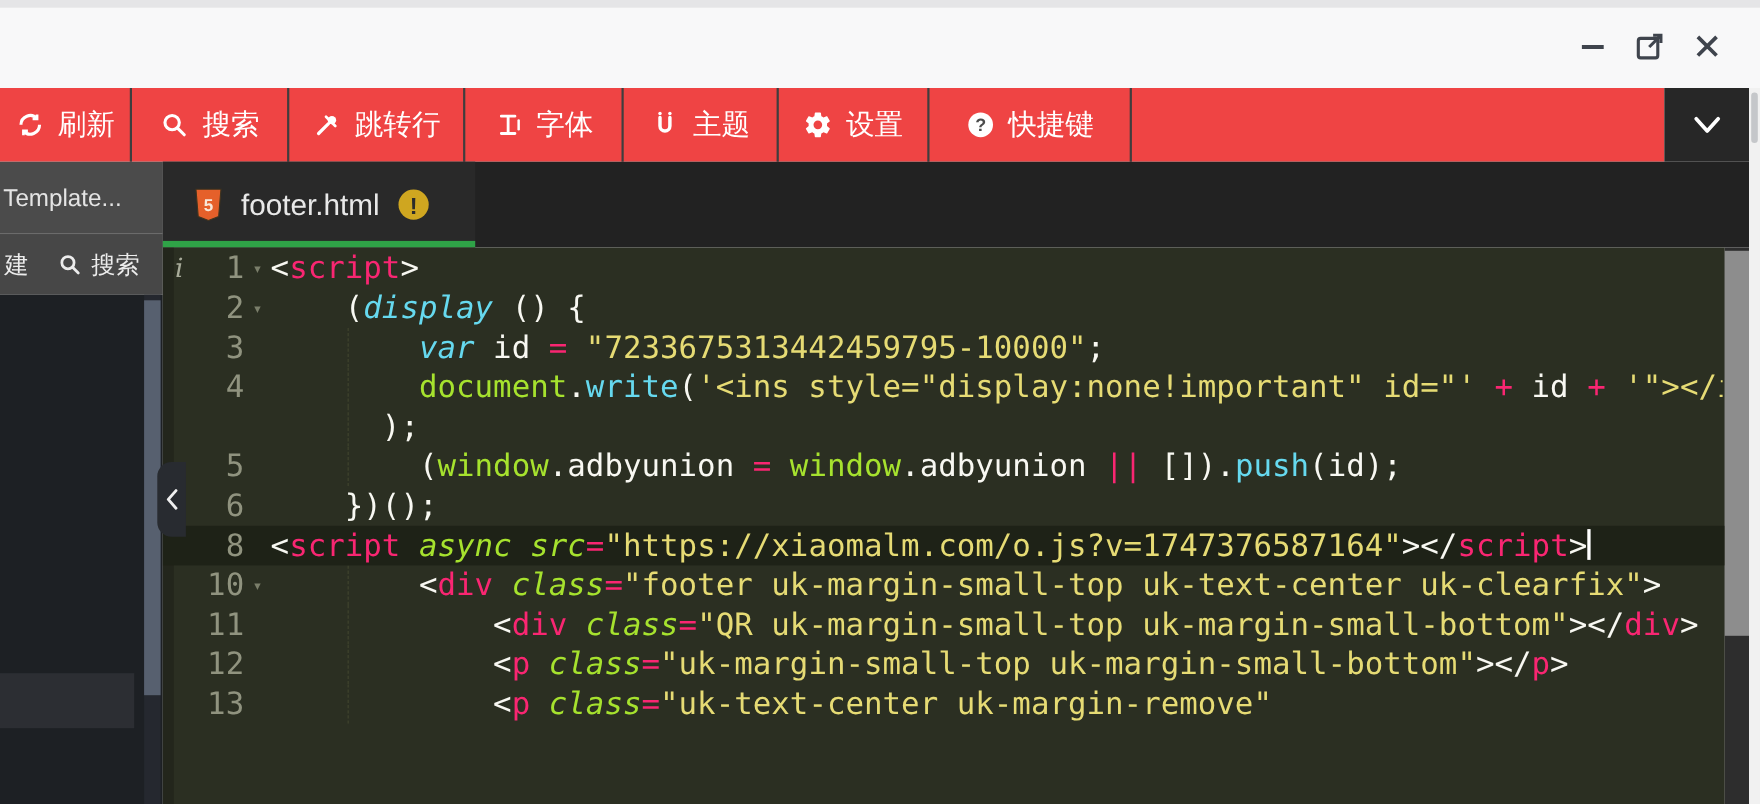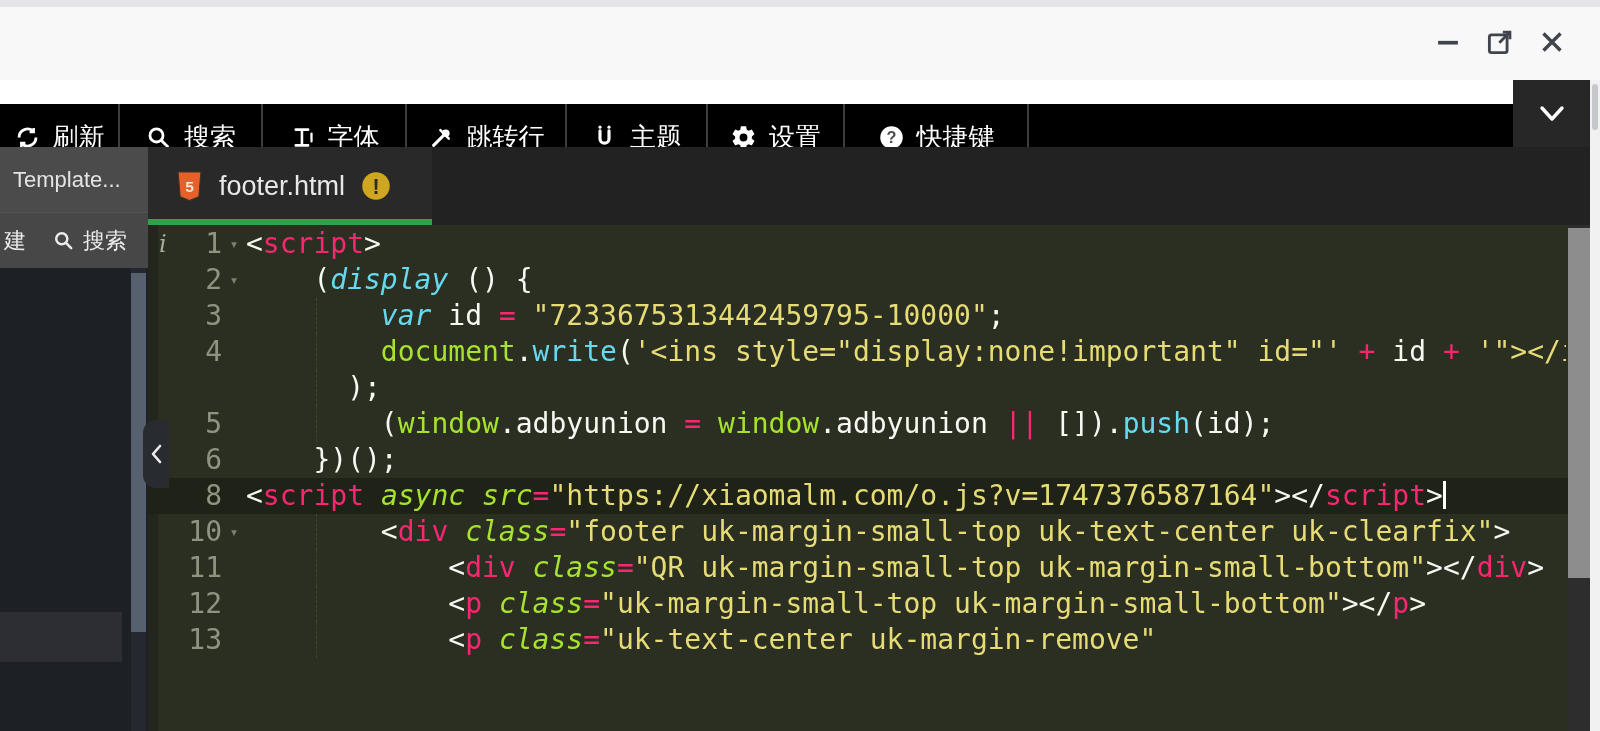--- a/index.html
+++ b/index.html
@@ -7,30 +7,30 @@
     font-family:"Liberation Sans","DejaVu Sans",sans-serif; }
   #app { position:relative; width:1600px; height:731px; }
 
   
   .titlebar { position:absolute; left:0; top:0; width:1600px; height:80px; background:#f8f8f9; }
   .titlebar .topstrip { position:absolute; left:0; top:0; width:100%; height:7px; background:#e5e5e7; }
   .wincontrols { position:absolute; right:30px; top:24px; display:flex; gap:16px; }
   .winbtn { width:36px; height:36px; display:flex; align-items:center; justify-content:center; cursor:default; }
 
   
-  .toolbar { position:absolute; left:0; top:80px; width:1513px; height:67px; background:#000000; display:flex;margin-top:24px; }
+  .toolbar { position:absolute; left:0; top:80px; width:1513px; height:67px; background:#ef4444; display:flex; }
   .tbtn { height:67px; display:flex; align-items:center; justify-content:center; gap:12px;
     border-right:2px solid #3e3e3e; color:#fff; font-size:26px; }
   .tbtn svg { flex:0 0 auto; }
   .toolbar-collapse { position:absolute; left:1513px; top:80px; width:77px; height:67px;
     background:#272727; display:flex; align-items:center; justify-content:center; }
 
   
   .sb-row1 { position:absolute; left:0; top:147px; width:148px; height:65px; background:#4b4b4b;
-    color:#e4e4e4; font-size:22px; display:flex; align-items:center; padding-left:13px; overflow:hidden; white-space:nowrap; }
+    color:#e4e4e4; font-size:22px; display:flex; align-items:center; padding-left:3px; overflow:hidden; white-space:nowrap; }
   .sb-row2 { position:absolute; left:0; top:212px; width:148px; height:56px; background:#474747;
     border-top:1px solid rgba(255,255,255,0.07); color:#ececec; font-size:22px;
     display:flex; align-items:center; overflow:hidden; white-space:nowrap; }
   .sb-row2 .newlbl { margin-left:4px; }
   .sb-row2 .searchgrp { margin-left:26px; display:flex; align-items:center; gap:8px; }
   .sb-panel { position:absolute; left:0; top:268px; width:148px; height:463px; background:#1d2024; }
   .sb-selected { position:absolute; left:0; top:344px; width:122px; height:50px; background:#2c2e33; }
   .sb-scroll { position:absolute; left:131px; top:0; width:15px; height:463px; background:#25282f; }
   .sb-thumb { position:absolute; left:0; top:5px; width:15px; height:359px; background:#57606f; }
 
@@ -116,34 +116,34 @@
       </svg>
       <span>刷新</span>
     </div>
     <div class="tbtn" style="width:143px">
       <svg width="27" height="27" viewBox="0 0 24 24" fill="none" stroke="#fff" stroke-width="2.5">
         <circle cx="10.2" cy="10.2" r="5.8"></circle>
           <path d="M14.6 14.6L20 20" stroke-linecap="round"></path>
       </svg>
       <span>搜索</span>
     </div>
-    <div class="tbtn" style="width:144px">
-      <svg width="27" height="27" viewBox="0 0 24 24" fill="none" stroke="#fff" stroke-width="2.3" stroke-linecap="round">
-        <path d="M6 5h11M11.5 5v14M6 19h11"></path>
-          <path d="M20 8.5v7" stroke-width="2"></path>
-      </svg>
-      <span>字体</span>
-    </div>
     <div class="tbtn" style="width:160px">
       <svg width="27" height="27" viewBox="0 0 24 24">
         <circle cx="15.8" cy="8.2" r="3.4" fill="#fff"></circle>
         <path d="M13 11L5 19" stroke="#fff" stroke-width="2.6" stroke-linecap="round"></path>
         <path d="M11 5.5l7.5 7.5" stroke="#fff" stroke-width="2.2" stroke-linecap="round"></path>
       </svg>
       <span>跳转行</span>
+    </div>
+    <div class="tbtn" style="width:144px">
+      <svg width="27" height="27" viewBox="0 0 24 24" fill="none" stroke="#fff" stroke-width="2.3" stroke-linecap="round">
+        <path d="M6 5h11M11.5 5v14M6 19h11"></path>
+          <path d="M20 8.5v7" stroke-width="2"></path>
+      </svg>
+      <span>字体</span>
     </div>
     <div class="tbtn" style="width:141px">
       <svg width="27" height="27" viewBox="0 0 24 24">
         <path d="M8 6v7a4 4 0 0 0 8 0V6" fill="none" stroke="#fff" stroke-width="2.8" stroke-linecap="round"></path>
         <circle cx="8" cy="2.8" r="1.4" fill="#fff"></circle>
           <circle cx="16" cy="2.8" r="1.4" fill="#fff"></circle>
       </svg>
       <span>主题</span>
     </div>
     <div class="tbtn" style="width:137px">

